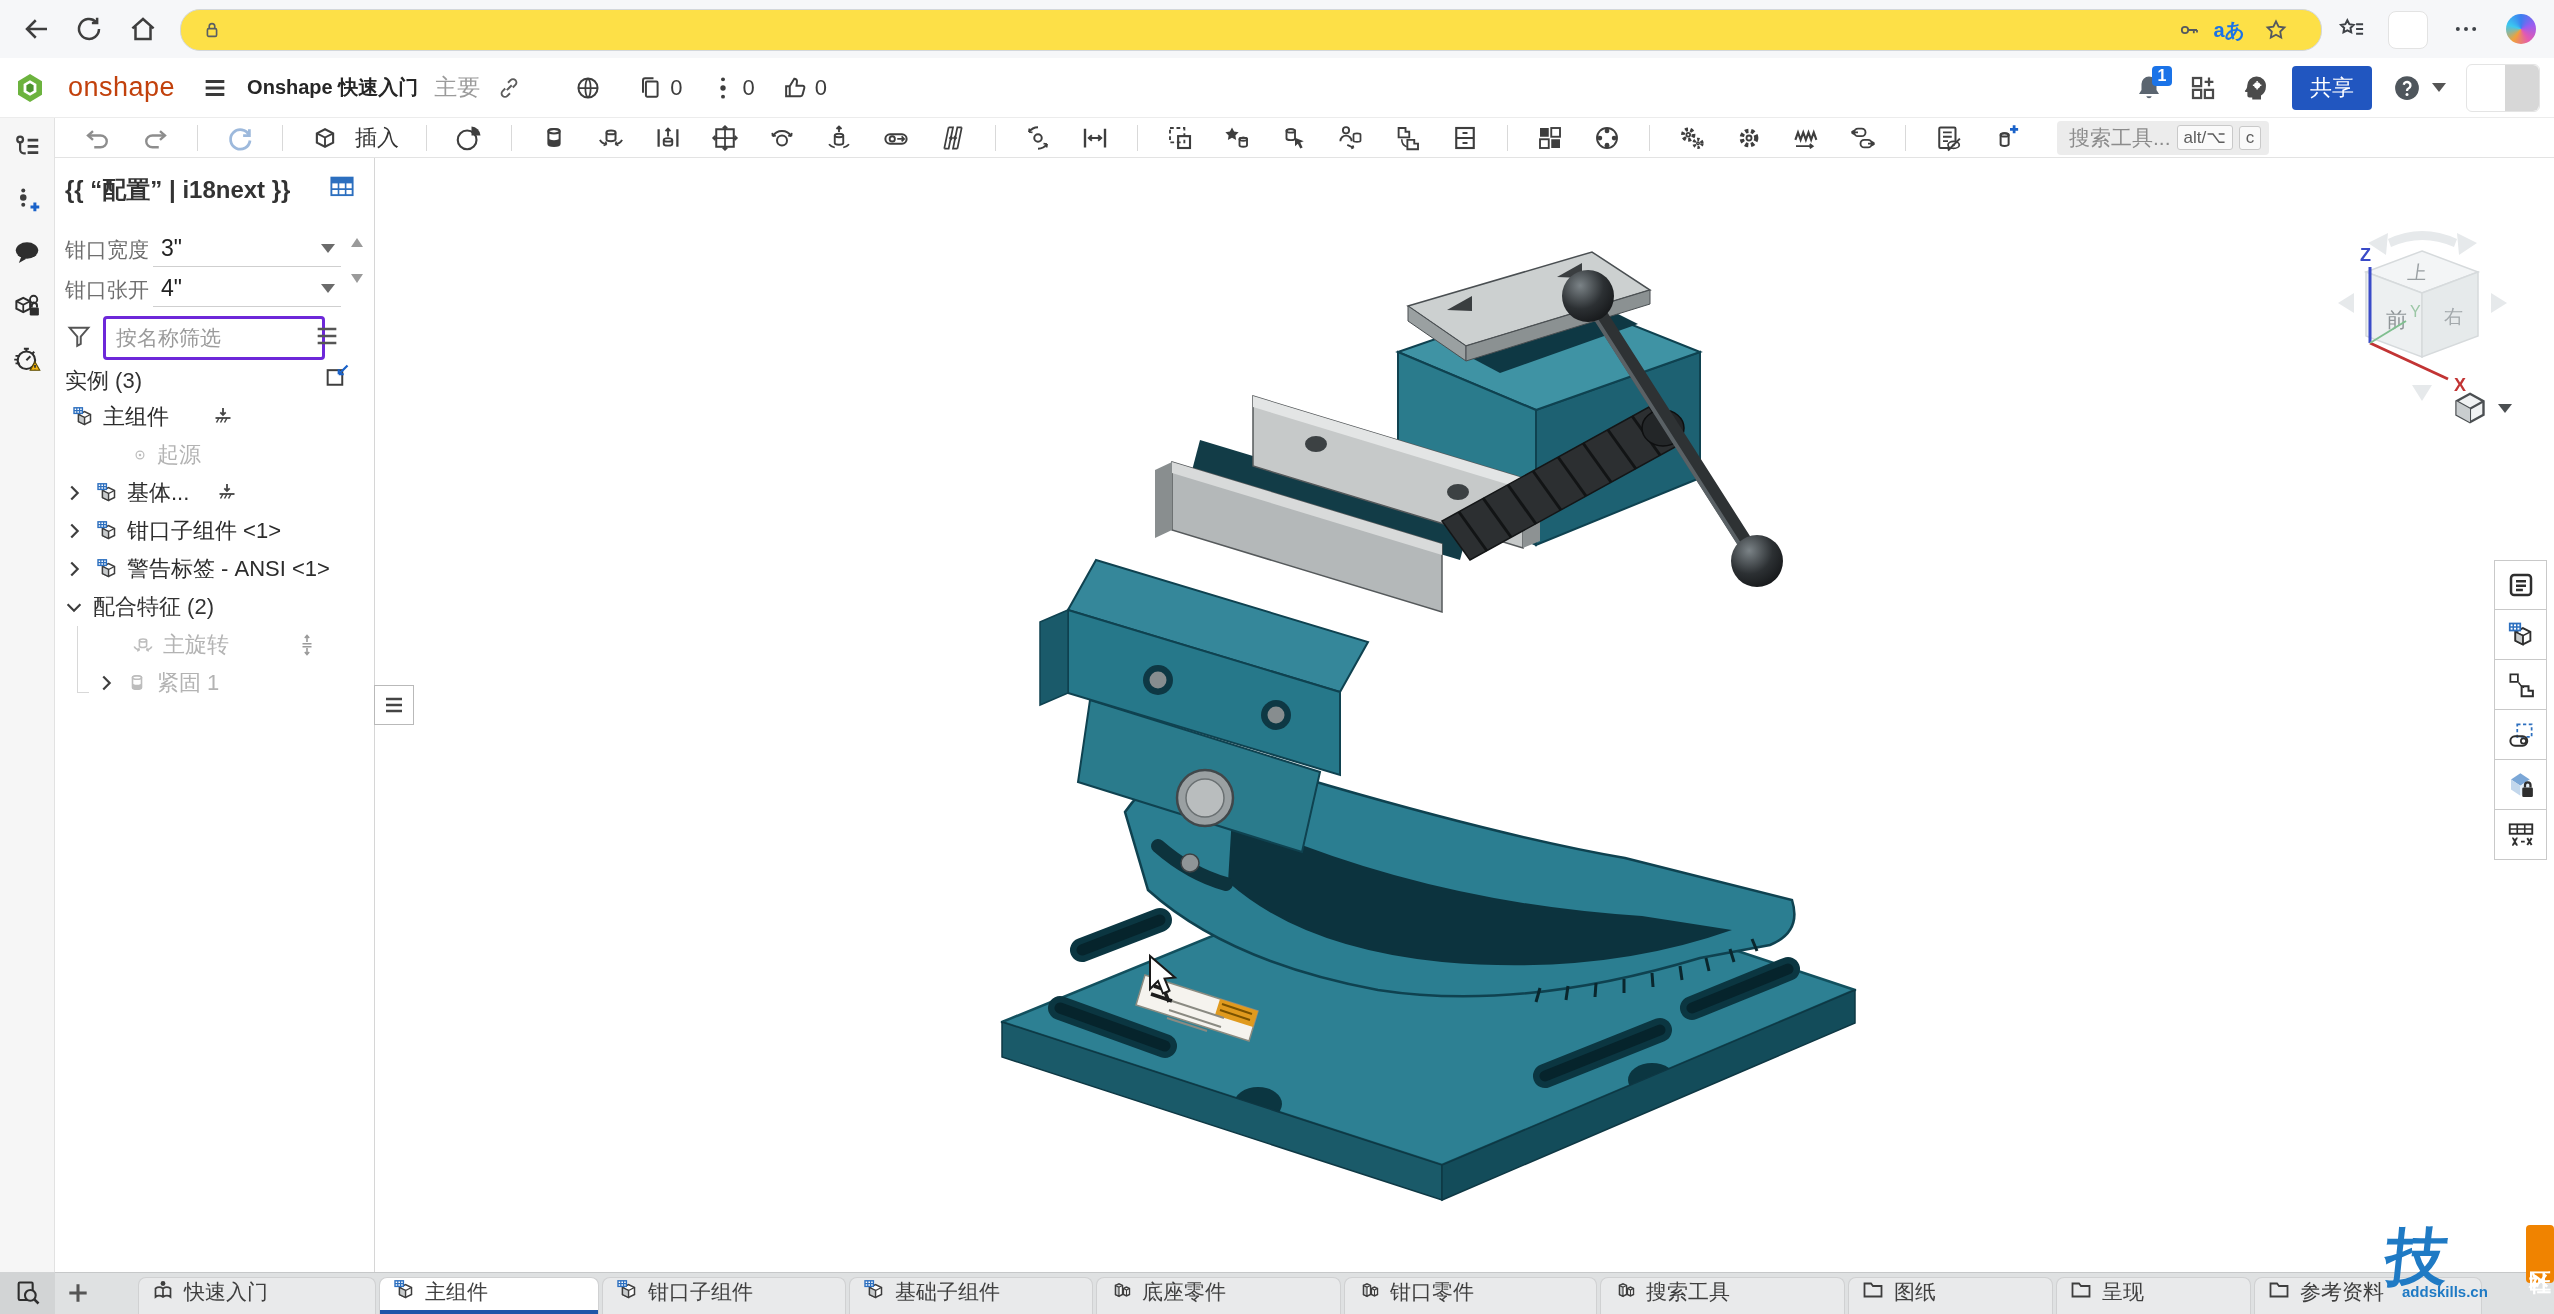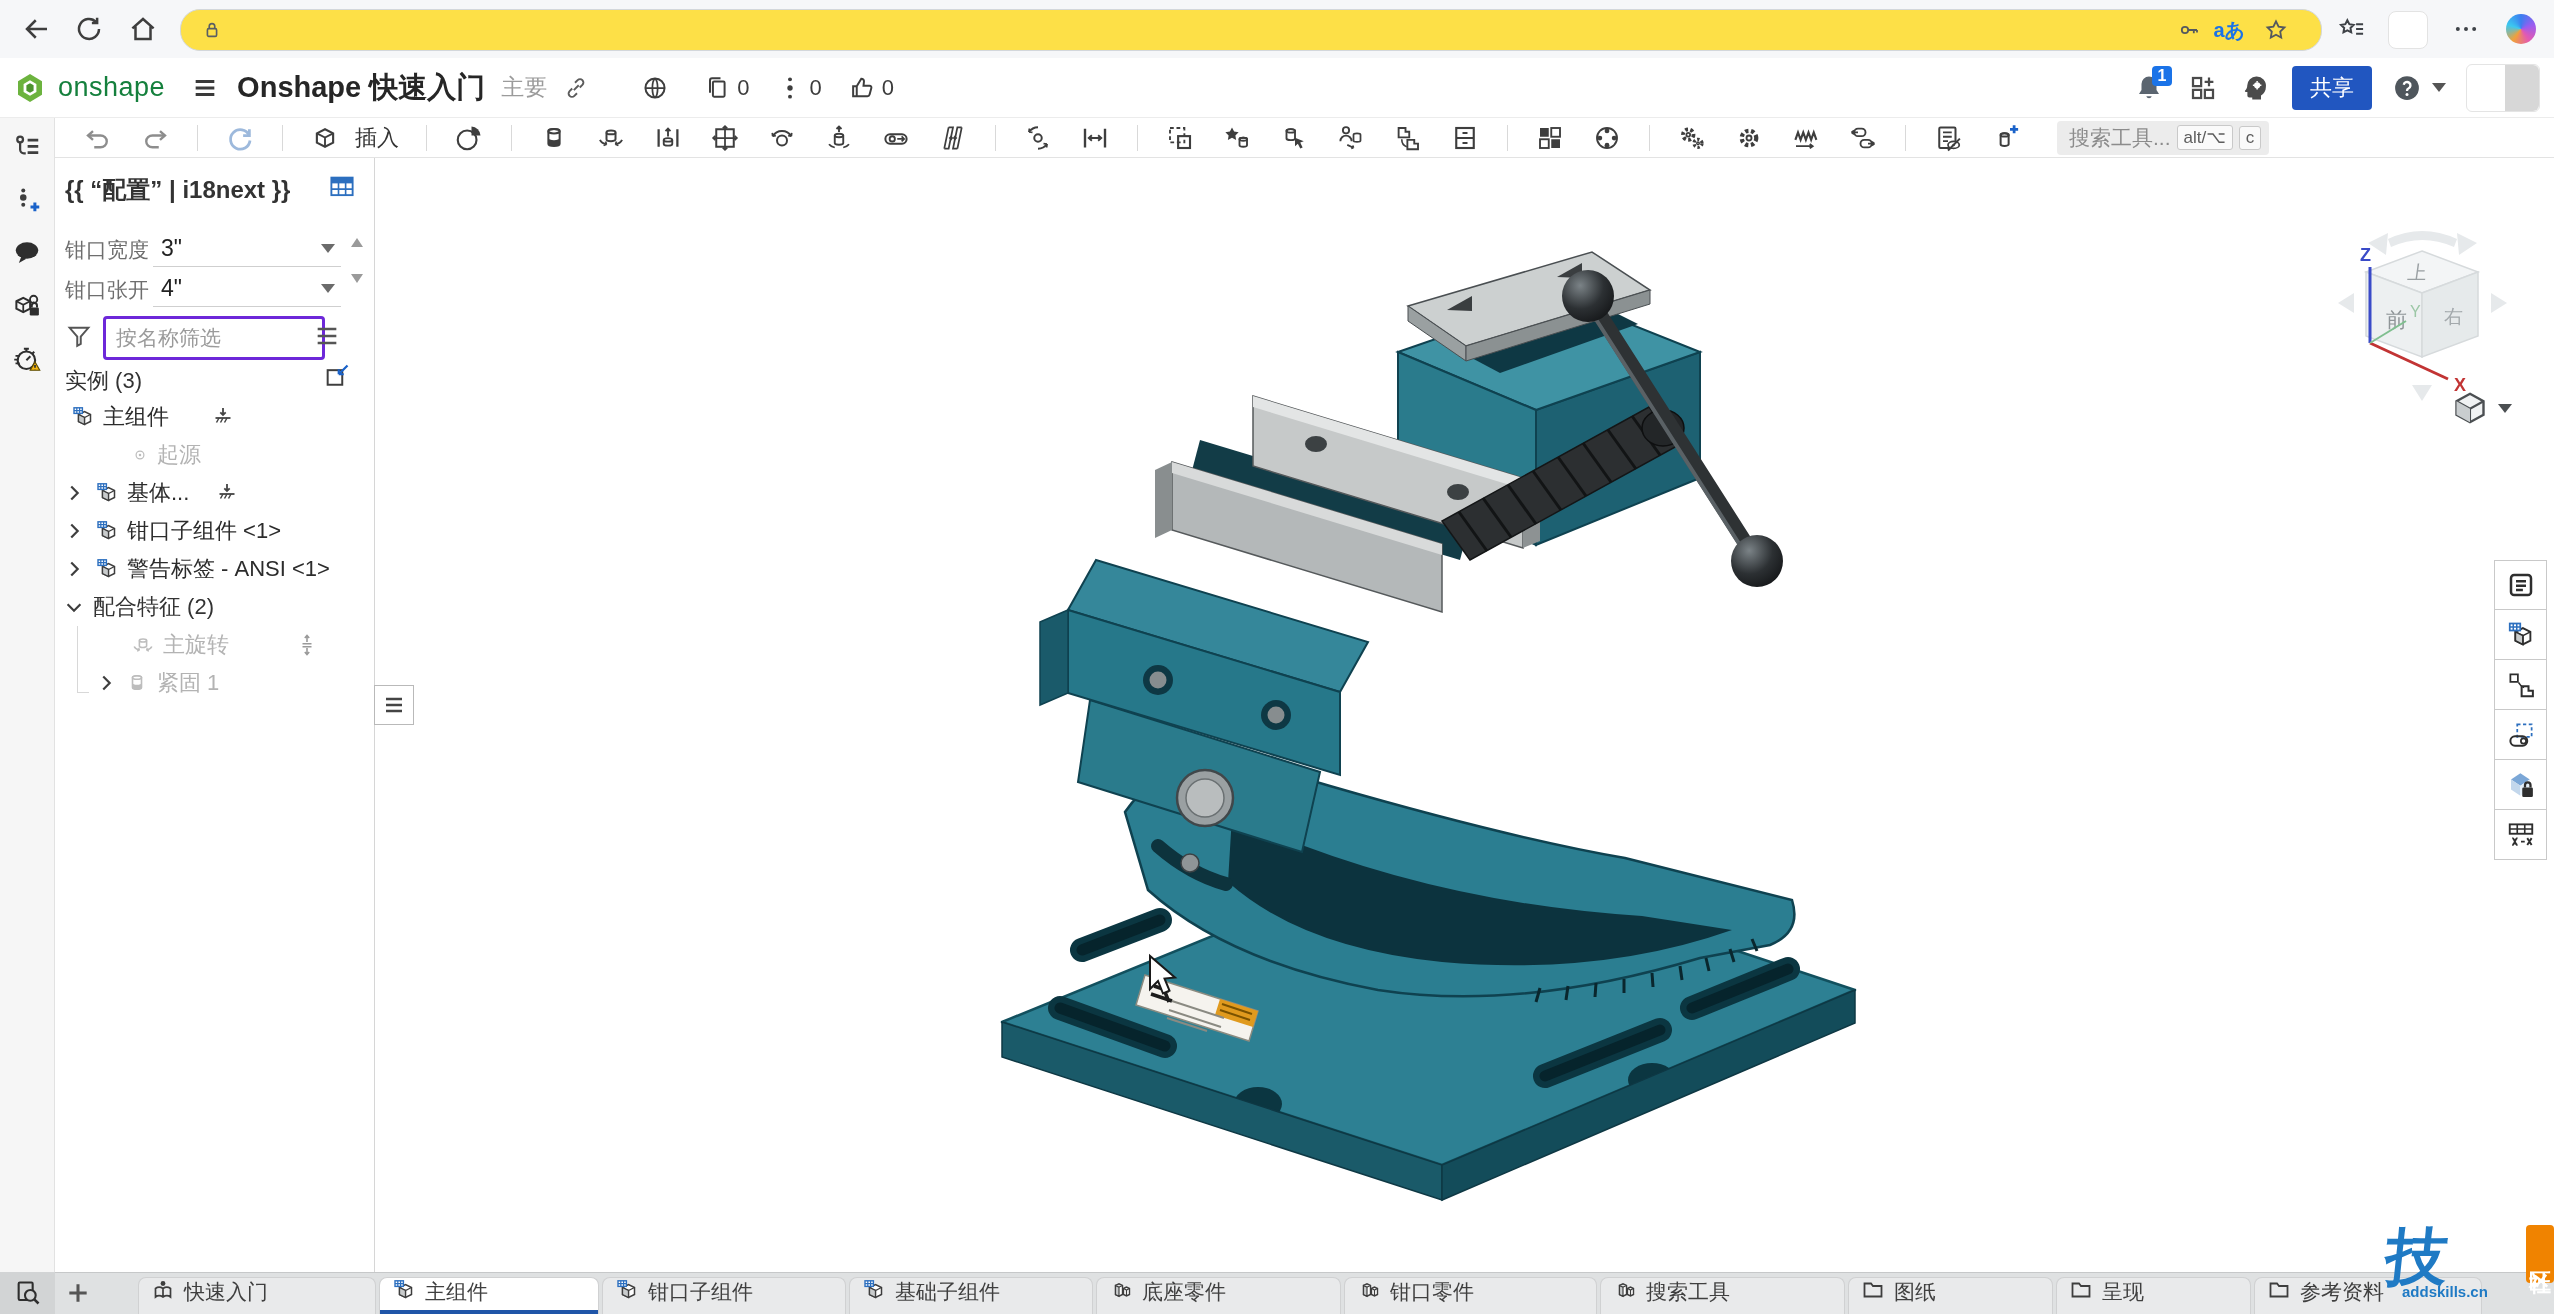--- a/index.html
+++ b/index.html
@@ -12,22 +12,22 @@
   
   #bbar{left:0;top:0;width:2554px;height:58px;background:#f6f7f9;border-bottom:1px solid #dcdee1}
   .bicon{width:30px;height:30px;color:#4b4f54}
   #addr{left:180px;top:9px;width:2140px;height:40px;background:#fde047;border:1px solid #d3d7db;border-radius:20px}
   #translate{color:#1a73e8;font-size:20px;font-weight:bold}
   #avatarb{width:38px;height:36px;background:#fff;border:1px solid #e3e3e3;border-radius:8px}
   #copilot{width:30px;height:30px;border-radius:50%;background:conic-gradient(#3b7ef0,#9b5cf0,#e45ab0,#f0a13b,#3bc8f0,#3b7ef0)}
   
   #ahead{left:0;top:58px;width:2554px;height:60px;background:#fff;border-bottom:1px solid #ececec;display:flex;align-items:center;padding:0 14px;box-sizing:border-box}
   #logo-badge{width:32px;height:32px}
-  #logo-text{font-size:27px;color:#15803d;margin-left:12px;letter-spacing:.5px}
-  #doc-title{font-size:29px;font-weight:bold;color:#262626;margin-left:18px;white-space:nowrap}
+  #logo-text{font-size:27px;color:#c2410c;margin-left:22px;letter-spacing:.5px}
+  #doc-title{font-size:20px;font-weight:bold;color:#262626;margin-left:18px;white-space:nowrap}
   #ws-label{font-size:23px;color:#9b9b9b;margin-left:16px}
   .cnt{font-size:22px;color:#3c3c3c;margin-left:6px}
   #share-btn{background:#2156c0;color:#fff;font-size:22px;border-radius:4px;padding:7px 18px;margin-left:22px}
   #bell-badge{position:absolute;top:-7px;right:-8px;background:#1a73e8;color:#fff;font-size:16px;line-height:20px;min-width:20px;text-align:center;border-radius:4px;font-weight:bold}
   #avatar-ph{width:72px;height:46px;background:#fff;border:1px solid #e4e4e4;border-radius:6px;margin-left:20px}
   #avatar-ph .half{width:34px;height:46px;background:#d7d7d7;float:right;border-radius:0 6px 6px 0}
   
   #ctb{left:55px;top:118px;width:2499px;height:40px;background:#fff;border-bottom:1px solid #e3e3e3;display:flex;align-items:center;gap:27px;padding-left:28px;box-sizing:border-box}
   .tbtn{width:30px;height:30px;flex:0 0 auto}
   .tsep{width:1px;height:26px;background:#d9d9d9;flex:0 0 auto}

